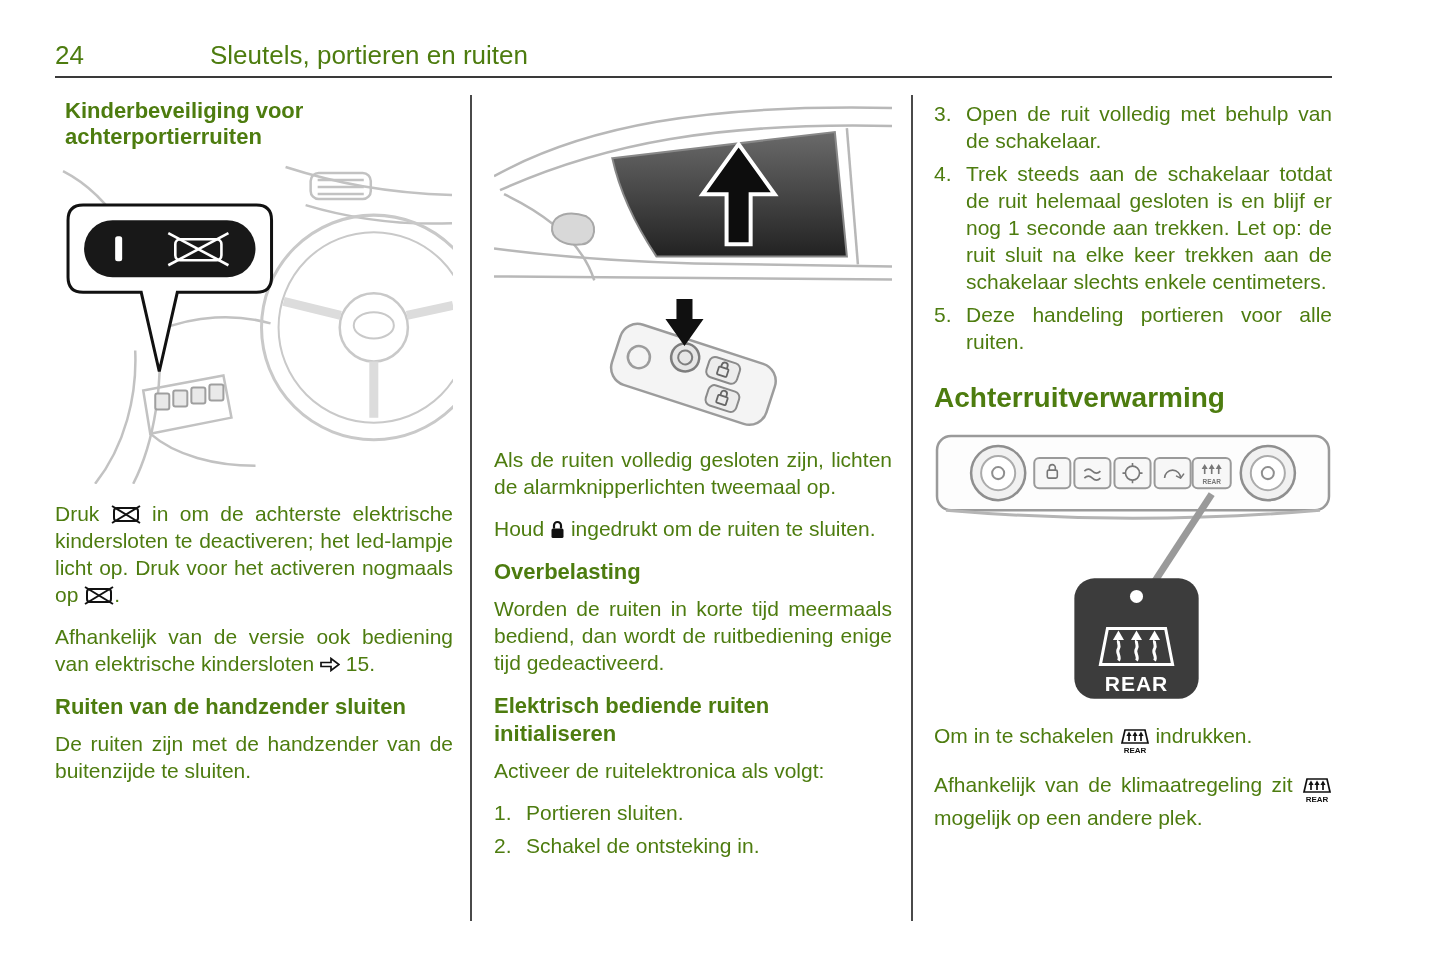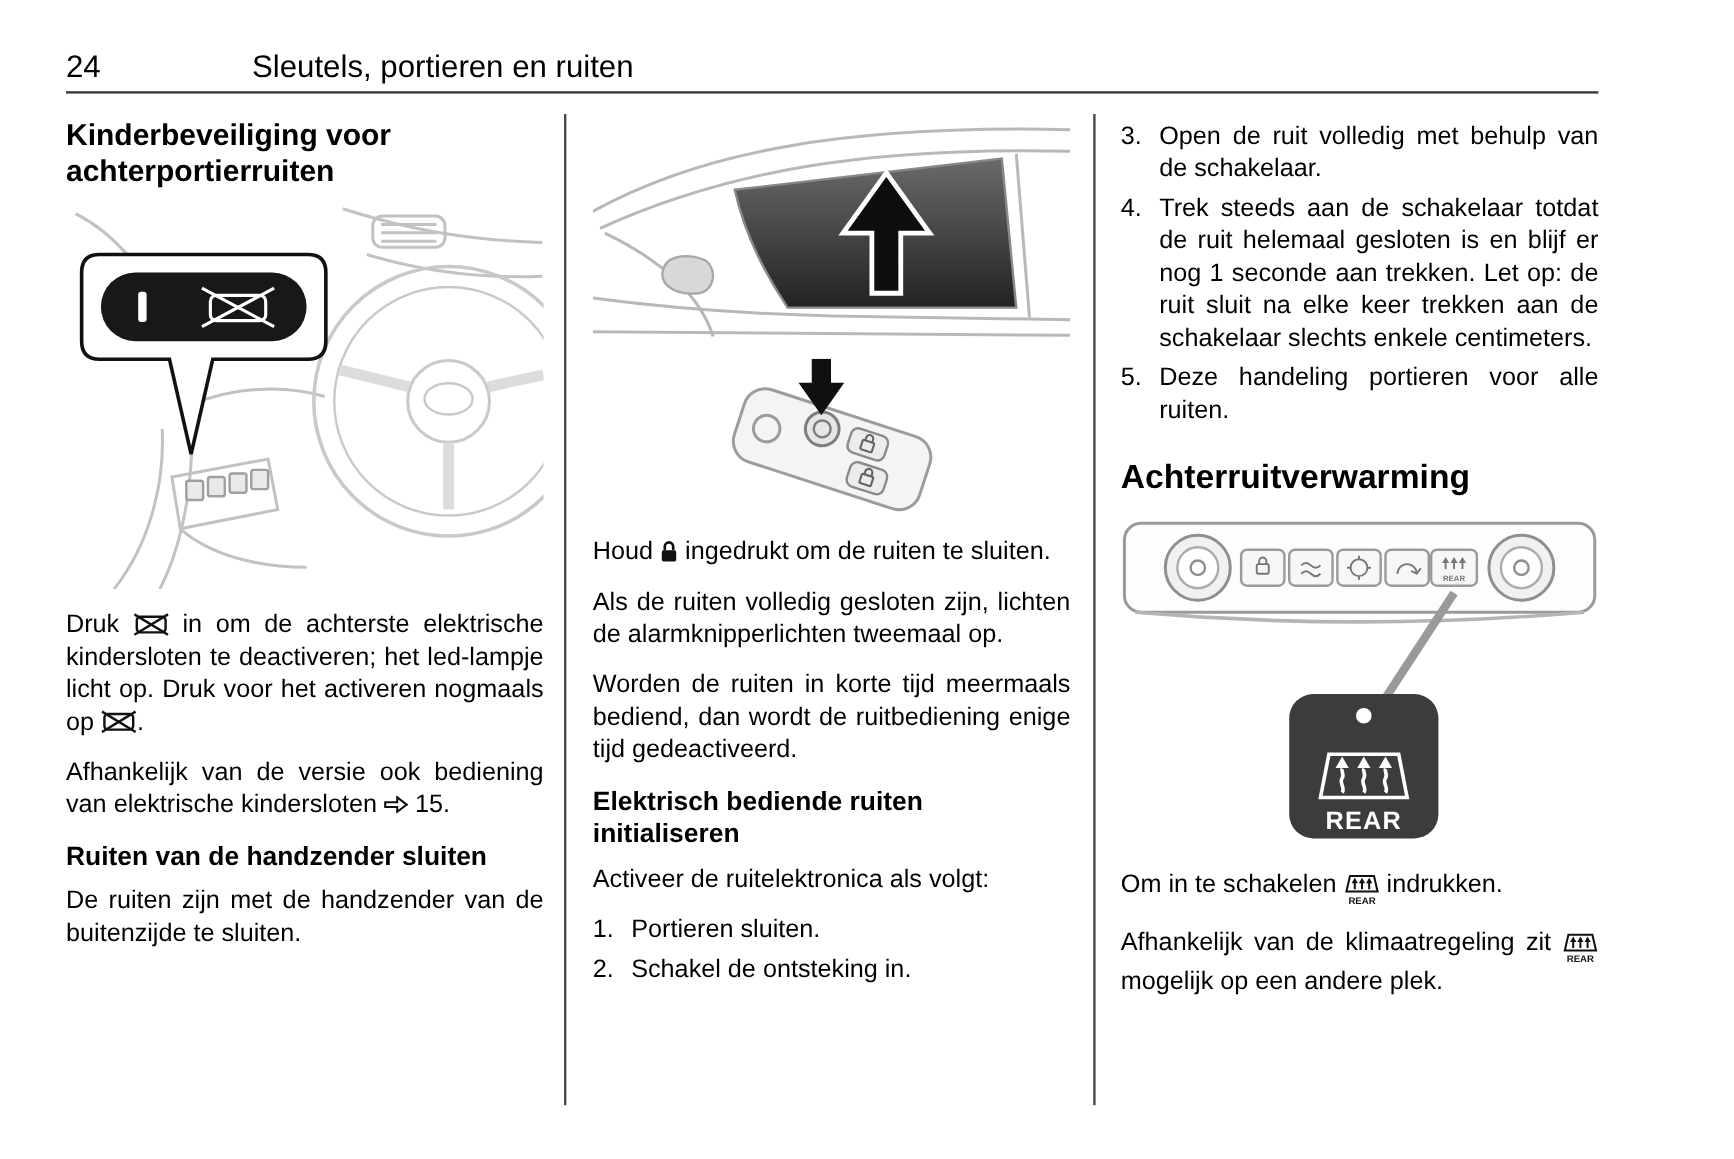--- a/index.html
+++ b/index.html
@@ -1,35 +1,35 @@
 <!DOCTYPE html>
 <html lang="nl"><head>
 <meta charset="utf-8">
 <style>
   * { margin:0; padding:0; box-sizing:border-box; }
   html,body { background:#ffffff; }
   .page {
     position:relative; width:1445px; height:966px; background:#fff;
-    color:#000000; font-family:"Liberation Sans","DejaVu Sans",sans-serif;
+    color:#4d7c0f; font-family:"Liberation Sans","DejaVu Sans",sans-serif;
     overflow:hidden;
   }
   
   .hdr-num   { position:absolute; left:55px;  top:40px; font-size:26px; }
   .hdr-title { position:absolute; left:170px; top:40px; font-size:26px;margin-left:40px; }
   .hdr-rule  { position:absolute; left:55px;  top:76px; width:1277px; height:2px; background:#3a3a3a; }
   
   .col  { position:absolute; top:98px; width:398px; }
   .col1 { left:55px; }
   .col2 { left:494px; }
   .col3 { left:934px; }
   .vrule { position:absolute; top:95px; width:2px; height:826px; background:#4a4a4a; }
   .vr1 { left:470px; }
   .vr2 { left:911px; }
   
-  h1.sec { font-size:25px; font-weight:bold; line-height:1.2; margin:0 0 14px; }
+  h1.sec { font-size:22px; font-weight:bold; line-height:1.2; margin:0 10px 14px; }
   h1.big { font-size:28px; margin:26px 0 15px; }
   h2.sub { font-size:22px; font-weight:bold; line-height:1.25; margin:16px 0 10px; }
   p.body { font-size:21px; line-height:27px; text-align:justify; margin:0 0 15px; }
   .steps { margin:2px 0 10px; }
   .step  { display:flex; font-size:21px; line-height:27px; margin-bottom:6px; }
   .step-num  { flex:none; width:32px; }
   .step-text { flex:1; text-align:justify; }
   
   figure.fig { margin:0 0 16px; }
   figure.fig svg { display:block; width:100%; height:auto; }
@@ -166,31 +166,32 @@
             <rect x="221" y="60" width="10" height="8" rx="1"></rect>
               <path d="M 223 60 v-2.5 a3 3 0 0 1 6 0 v2.5"></path>
             <rect x="229" y="87" width="10" height="8" rx="1"></rect>
               <path d="M 231 87 v-2.5 a3 3 0 0 1 6 0 v2.5"></path>
           </g>
         </g>
         <path d="M 182 0 L 198 0 L 198 20 L 209 20 L 190 47 L 171 20 L 182 20 Z" fill="#101010"></path>
       </svg>
     </figure>
 
+    <p class="body">Als de ruiten volledig gesloten zijn, lichten de alarmknipperlichten tweemaal op.</p>
+
     <p class="body">
       <span>Houd</span>
       <svg class="inl lock" viewBox="0 0 15 19">
         <rect x="1.5" y="8.5" width="12" height="9.5" rx="1.5" fill="#111"></rect>
         <path d="M 4 8.5 V 5.5 a3.5 3.5 0 0 1 7 0 V 8.5" fill="none" stroke="#111" stroke-width="2.2"></path>
       </svg>
       <span>ingedrukt om de ruiten te sluiten.</span>
     </p>
 
-    <p class="body">Als de ruiten volledig gesloten zijn, lichten de alarmknipperlichten tweemaal op.</p>
-
+    <h2 class="sub">Overbelasting</h2>
     <p class="body">Worden de ruiten in korte tijd meermaals bediend, dan wordt de ruitbediening enige tijd gedeactiveerd.</p>
 
     <h2 class="sub">Elektrisch bediende ruiten initialiseren</h2>
     <p class="body">Activeer de ruitelektronica als volgt:</p>
 
     <div class="steps">
       <div class="step">
         <span class="step-num">1.</span>
         <span class="step-text">Portieren sluiten.</span>
       </div>

